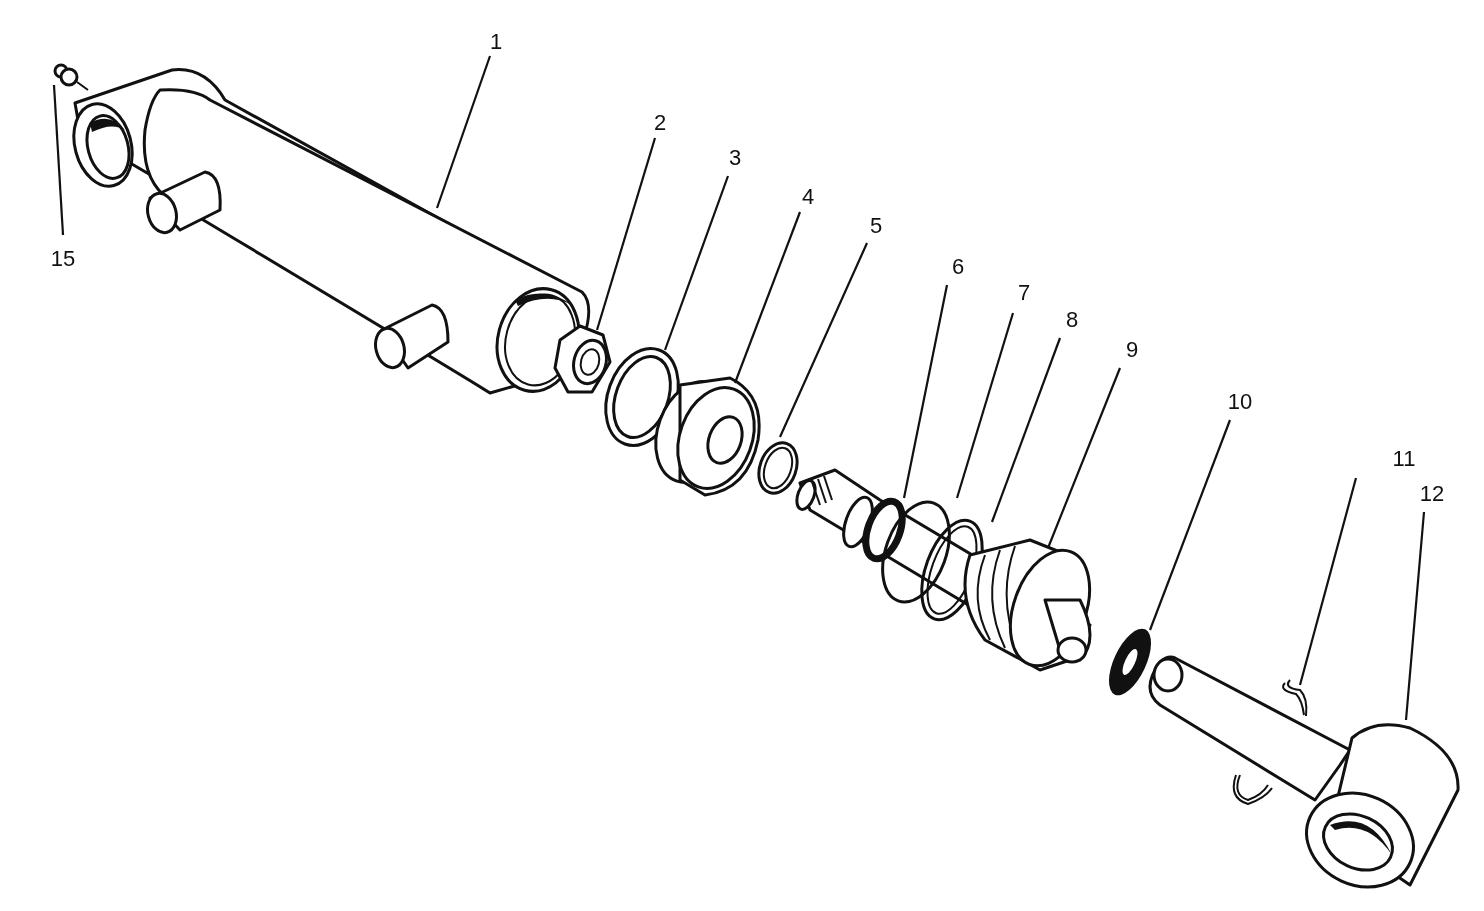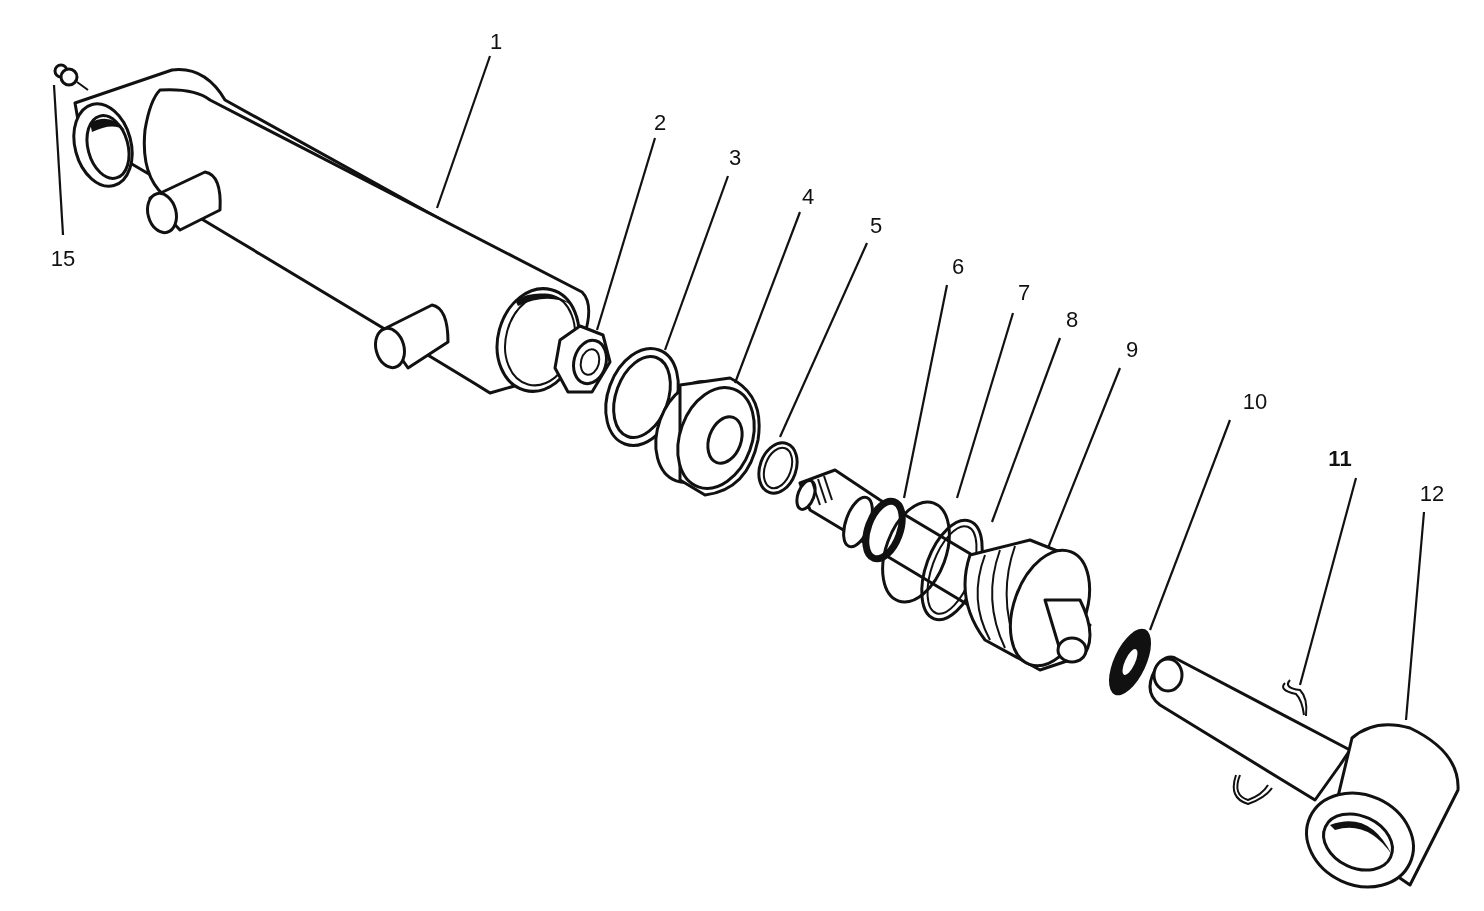--- a/index.html
+++ b/index.html
@@ -131,18 +131,18 @@
   <div id="labels">
     <span class="label" style="left: 496px; top: 42px;">1</span>
     <span class="label" style="left: 660px; top: 123px;">2</span>
     <span class="label" style="left: 735px; top: 158px;">3</span>
     <span class="label" style="left: 808px; top: 197px;">4</span>
     <span class="label" style="left: 876px; top: 226px;">5</span>
     <span class="label" style="left: 958px; top: 267px;">6</span>
     <span class="label" style="left: 1024px; top: 293px;">7</span>
     <span class="label" style="left: 1072px; top: 320px;">8</span>
     <span class="label" style="left: 1132px; top: 350px;">9</span>
-    <span class="label" style="left: 1240px; top: 402px; margin-left: 15px;">10</span>
-    <span class="label" style="left: 1340px; top: 459px; font-weight: bold;">11</span>
+    <span class="label" style="left: 1240px; top: 402px;">10</span>
+    <span class="label" style="left: 1404px; top: 459px;">11</span>
     <span class="label" style="left: 1432px; top: 494px; text-align: center;">12</span>
     <span class="label" style="left: 63px; top: 259px;">15</span>
   </div>
 </div>
 
 </body></html>

